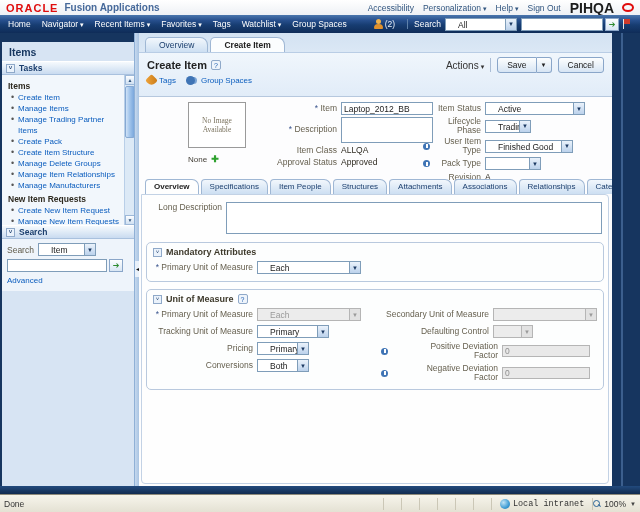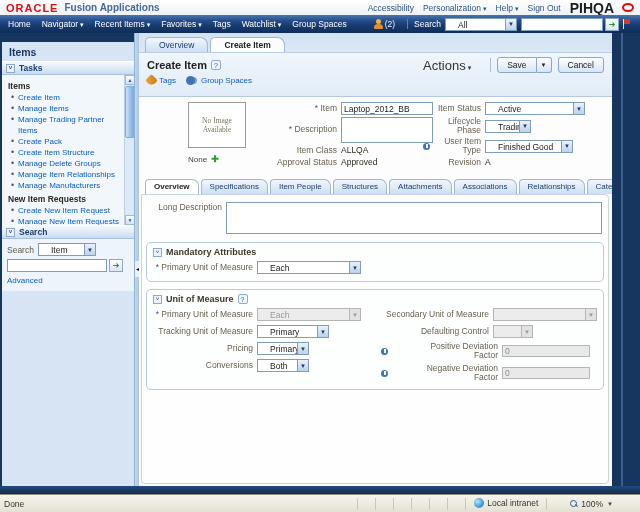--- a/index.html
+++ b/index.html
@@ -109,21 +109,21 @@
   .rtab.active{ background:#fbfdfe; color:#222; font-weight:bold; }
   .main-header{ position:absolute; left:0; top:19px; width:473px; height:44px;
     background:linear-gradient(#f0f6fc,#e1ecf8); border-top:1px solid #b9cde5; }
   .page-title-row{ display:flex; align-items:center; padding:4px 8px 0; }
   .page-title{ font-size:11px; font-weight:bold; color:#222; }
   .help-icon{ width:10px; height:10px; border:1px solid #8fa9c9; background:#eef4fb; color:#1c5db0;
     font-size:7px; display:inline-flex; align-items:center; justify-content:center; margin-left:4px;
     cursor:pointer; border-radius:2px; }
   .help-icon::after{ content:"?"; }
   .title-spacer{ flex:1; }
-  .actions-menu{ font-size:13px; color:#333; cursor:pointer; margin-right:19px; }
+  .actions-menu{ font-size:10px; color:#333; cursor:pointer; margin-right:6px; }
   .tb-sep{ width:1px; height:14px; background:#aabdd6; margin:0 6px 0 0; }
   .btn{ height:16px; padding:1px 9px; font-size:8.5px; color:#222;
     background:linear-gradient(#fdfefe,#d7e5f4); border:1px solid #8aa6c9; border-radius:3px;
     cursor:pointer; display:inline-flex; align-items:center; }
   .btn-split{ display:inline-flex; margin-right:6px; }
   .btn-split .btn.main-part{ border-radius:3px 0 0 3px; }
   .btn-split .btn.arrow-part{ border-radius:0 3px 3px 0; border-left:none; padding:1px 4px; font-size:6px; }
   .tags-row{ display:flex; align-items:center; padding:3px 8px; }
   .tag-icon{ width:9px; height:9px; background:linear-gradient(135deg,#f0a53c,#c97a16);
     border-radius:2px 2px 2px 5px; transform:rotate(-45deg); display:inline-block; margin-right:3px; }
@@ -184,24 +184,24 @@
   .right-edge::after{ content:""; position:absolute; left:9px; top:0; width:2px; height:100%; background:#3c5f8e; }
   .bottom-edge{ position:absolute; left:0; top:486px; width:640px; height:8px;
     background:linear-gradient(#224a7d,#122c50); }
 
   
   .statusbar{ position:absolute; left:0; top:494px; width:640px; height:18px;
     background:linear-gradient(#f7f5ec,#e4e1d3); border-top:1px solid #8e8a7a;
     display:flex; align-items:center; font-size:8.5px; color:#333; padding:0 4px; }
   .status-text{ flex:1; }
   .sb-cell{ width:18px; height:12px; border-left:1px solid #cbc7b6; }
-  .sb-zone{ display:flex; align-items:flex-start; border-left:1px solid #cbc7b6; padding:0 8px; height:12px; }
+  .sb-zone{ display:flex; align-items:center; border-left:1px solid #cbc7b6; padding:0 8px; height:12px;font-family:Liberation Mono, monospace; }
   .globe-icon{ width:10px; height:10px; border-radius:50%;
     background:radial-gradient(circle at 35% 35%, #bfe3f5, #3e9cd4 60%, #1f6fa8); margin-right:3px; }
-  .sb-zoom{ display:flex; align-items:center; border-left:1px solid #cbc7b6; padding:0 23px; height:12px; }
+  .sb-zoom{ display:flex; align-items:center; border-left:1px solid #cbc7b6; padding:0 0; height:12px; }
   .magnifier-icon{ position:relative; width:8px; height:8px; margin-right:3px; }
   .magnifier-icon::before{ content:""; position:absolute; left:0; top:0; width:5px; height:5px;
     border:1px solid #2a6496; border-radius:50%; }
   .magnifier-icon::after{ content:""; position:absolute; left:5px; top:5px; width:3px; height:1px;
     background:#2a6496; transform:rotate(45deg); }
   .zoom-caret{ font-size:6px; color:#444; margin-left:4px; }
 </style>
 </head>
 <body>
 
@@ -372,20 +372,28 @@
           </div>
           <div class="frow">
             <span class="info-icon"></span>
             <span class="flabel" style="width:53px">User Item Type</span>
             <span class="fake-select" style="width:88px">
               <span class="sel-text">Finished Good</span>
               <span class="sel-arrow">▼</span>
             </span>
           </div>
           <div class="frow">
+            <span class="info-icon"></span>
+            <span class="flabel" style="width:53px">Pack Type</span>
+            <span class="fake-select" style="width:56px">
+              <span class="sel-text"></span>
+              <span class="sel-arrow">▼</span>
+            </span>
+          </div>
+          <div class="frow">
             <span class="flabel">Revision</span>
             <span class="fvalue">A</span>
           </div>
         </div>
       </div>
 
       <div class="subtabs">
         <span class="stab active">Overview</span>
         <span class="stab">Specifications</span>
         <span class="stab">Item People</span>

